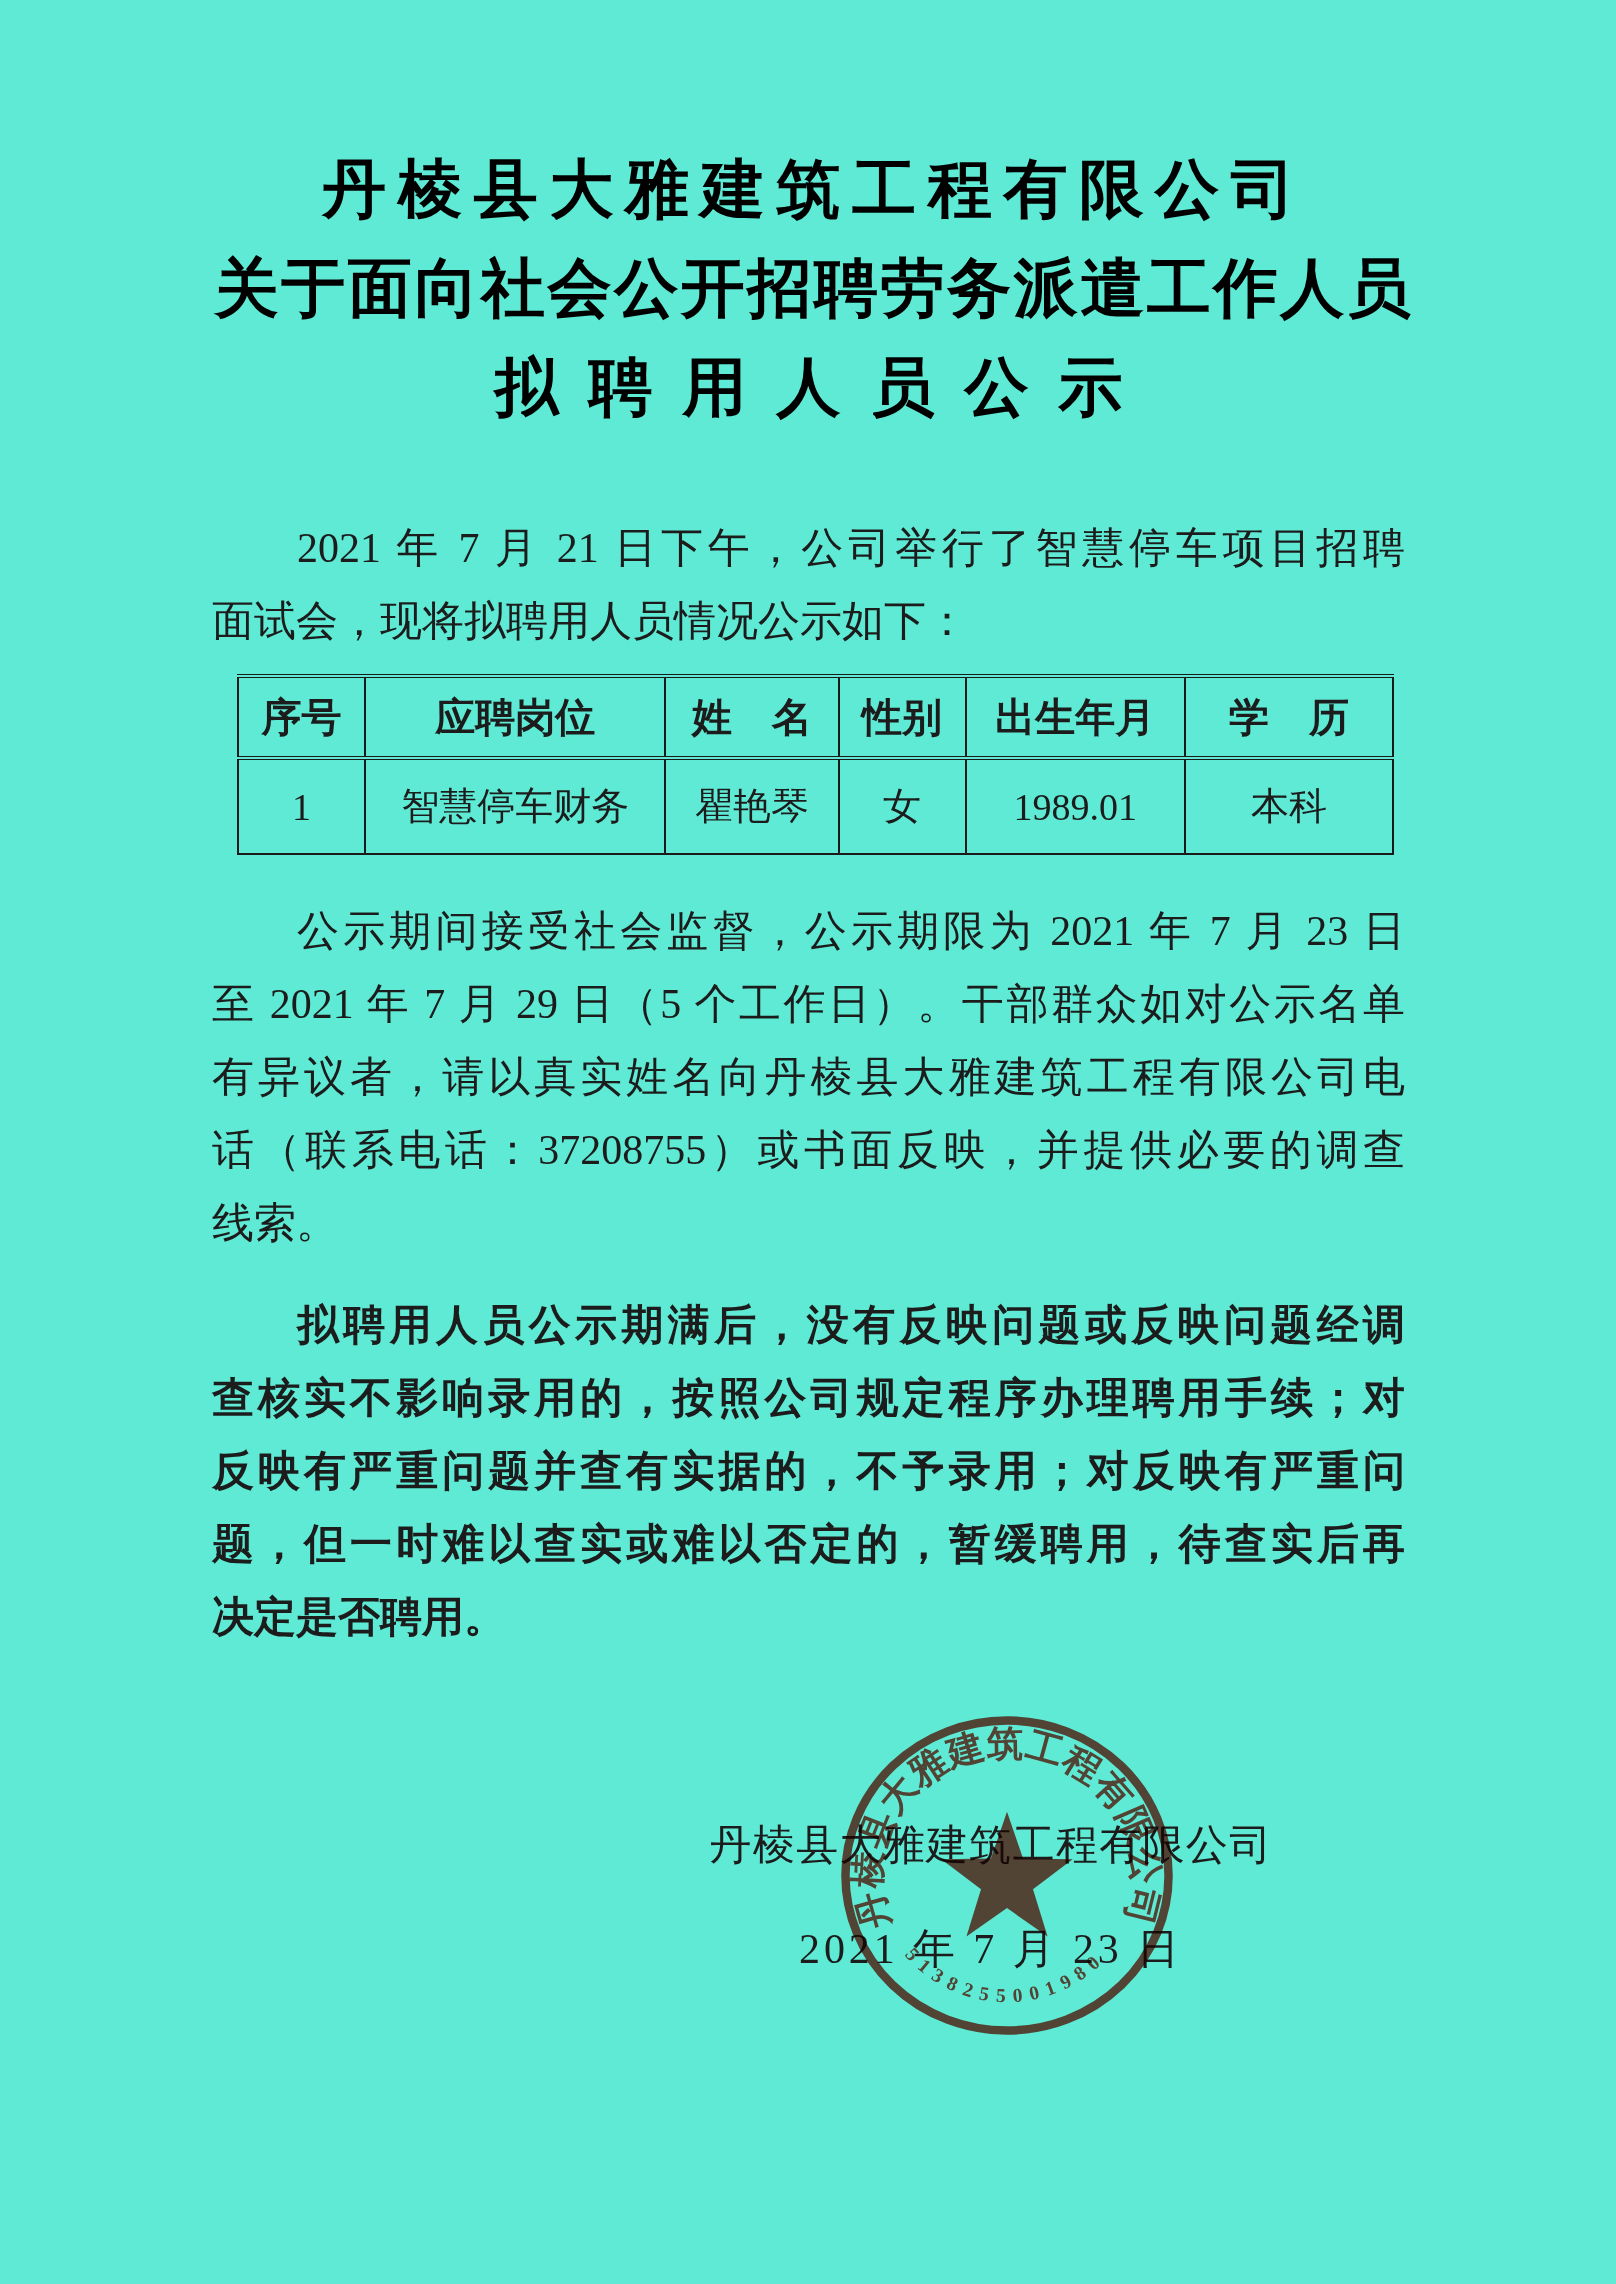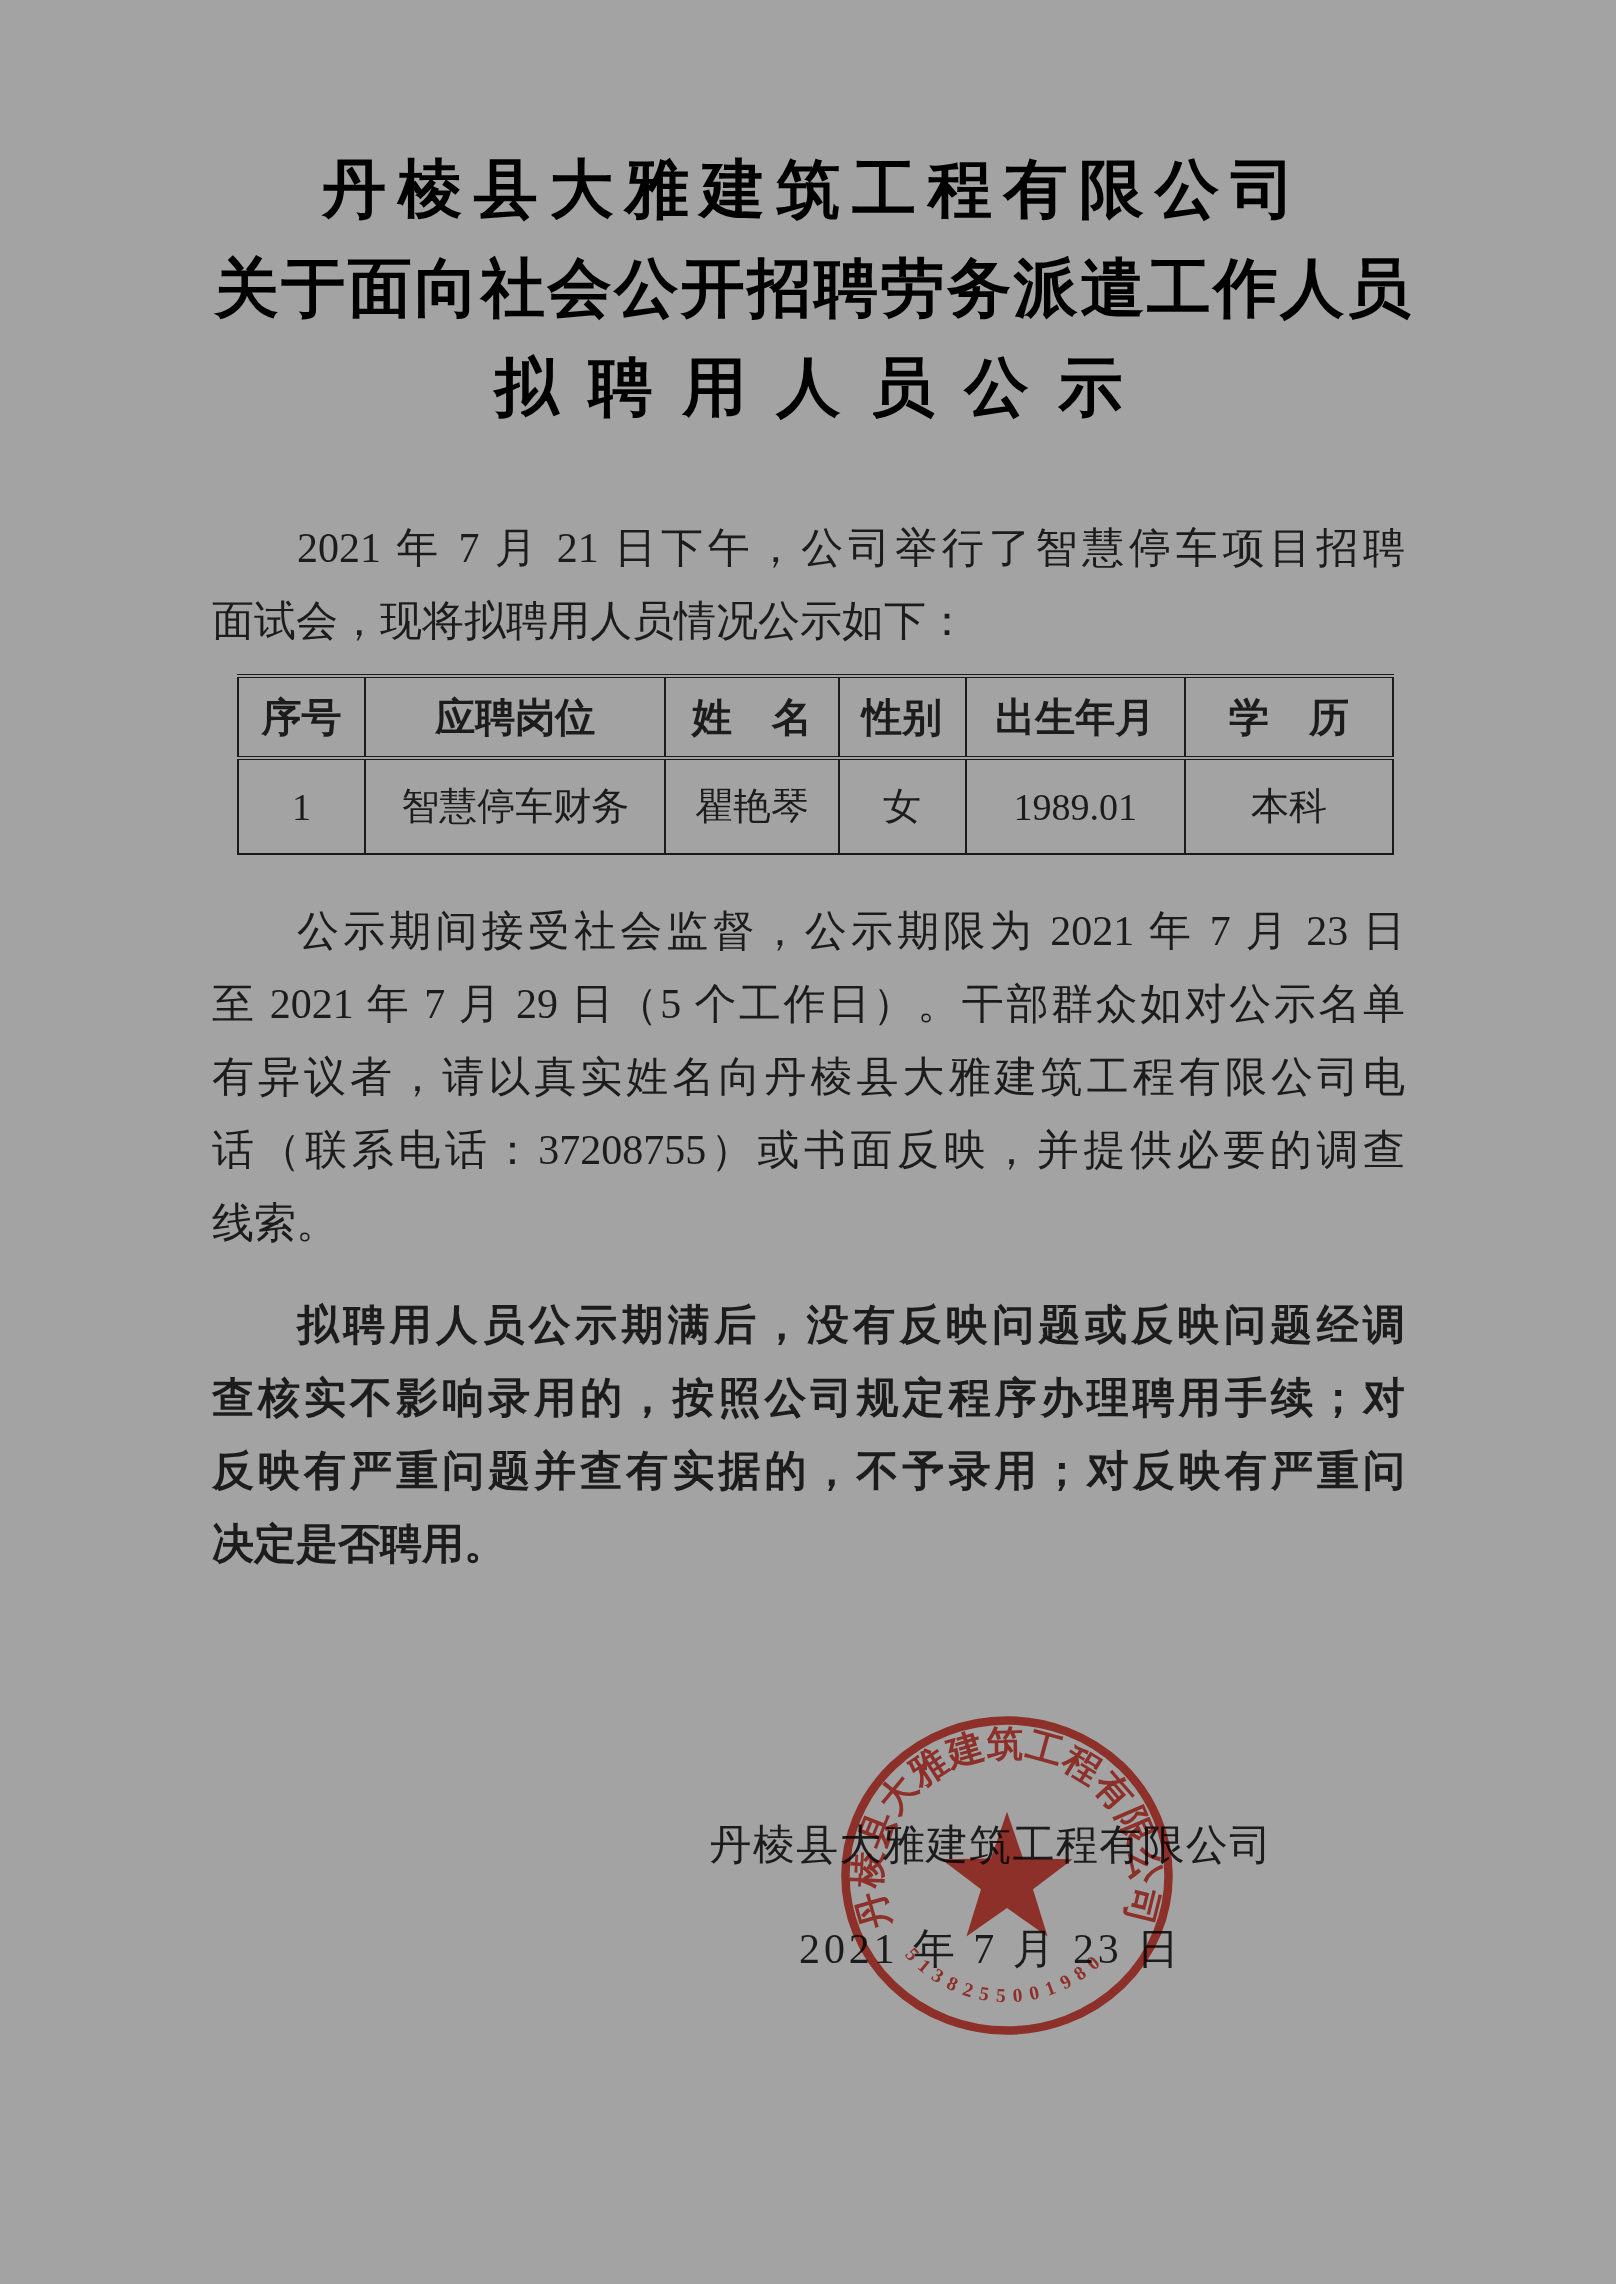--- a/index.html
+++ b/index.html
@@ -1,21 +1,21 @@
 <!DOCTYPE html>
 <html style="font-size:10.4px"><head>
 <meta charset="utf-8">
 <style>
   * { margin:0; padding:0; box-sizing:border-box; }
   html,body { background:#e8e6e4; }
   .page {
     position:relative;
     width:1617px; height:2284px;
     margin:0 auto;
-    background:#a3a3a3;
+    background:#5eead4;
     overflow:hidden;
     font-family:"Liberation Serif","DejaVu Serif",serif;
     color:#1c1c1c;
   }
   .content { padding:140px 212px 0 212px; }
 
   
   .title { text-align:center; font-weight:bold; color:#000;
            font-size:64px; }
   .title .t-line { line-height:99px; white-space:nowrap; }
@@ -120,20 +120,21 @@
         <div class="line">至 2021 年 7 月 29 日（5 个工作日）。干部群众如对公示名单</div>
         <div class="line">有异议者，请以真实姓名向丹棱县大雅建筑工程有限公司电</div>
         <div class="line">话（联系电话：37208755）或书面反映，并提供必要的调查</div>
         <div class="line last">线索。</div>
       </div>
 
       <div class="gap-para">
         <div class="line indent">拟聘用人员公示期满后，没有反映问题或反映问题经调</div>
         <div class="line">查核实不影响录用的，按照公司规定程序办理聘用手续；对</div>
         <div class="line">反映有严重问题并查有实据的，不予录用；对反映有严重问</div>
+        <div class="line">题，但一时难以查实或难以否定的，暂缓聘用，待查实后再</div>
         <div class="line last">决定是否聘用。</div>
       </div>
 
     </div>
   </div>
 
   <div class="signature">
     <div class="sig-company">丹棱县大雅建筑工程有限公司</div>
     <div class="sig-date">2021 年 7 月 23 日</div>
   </div>

